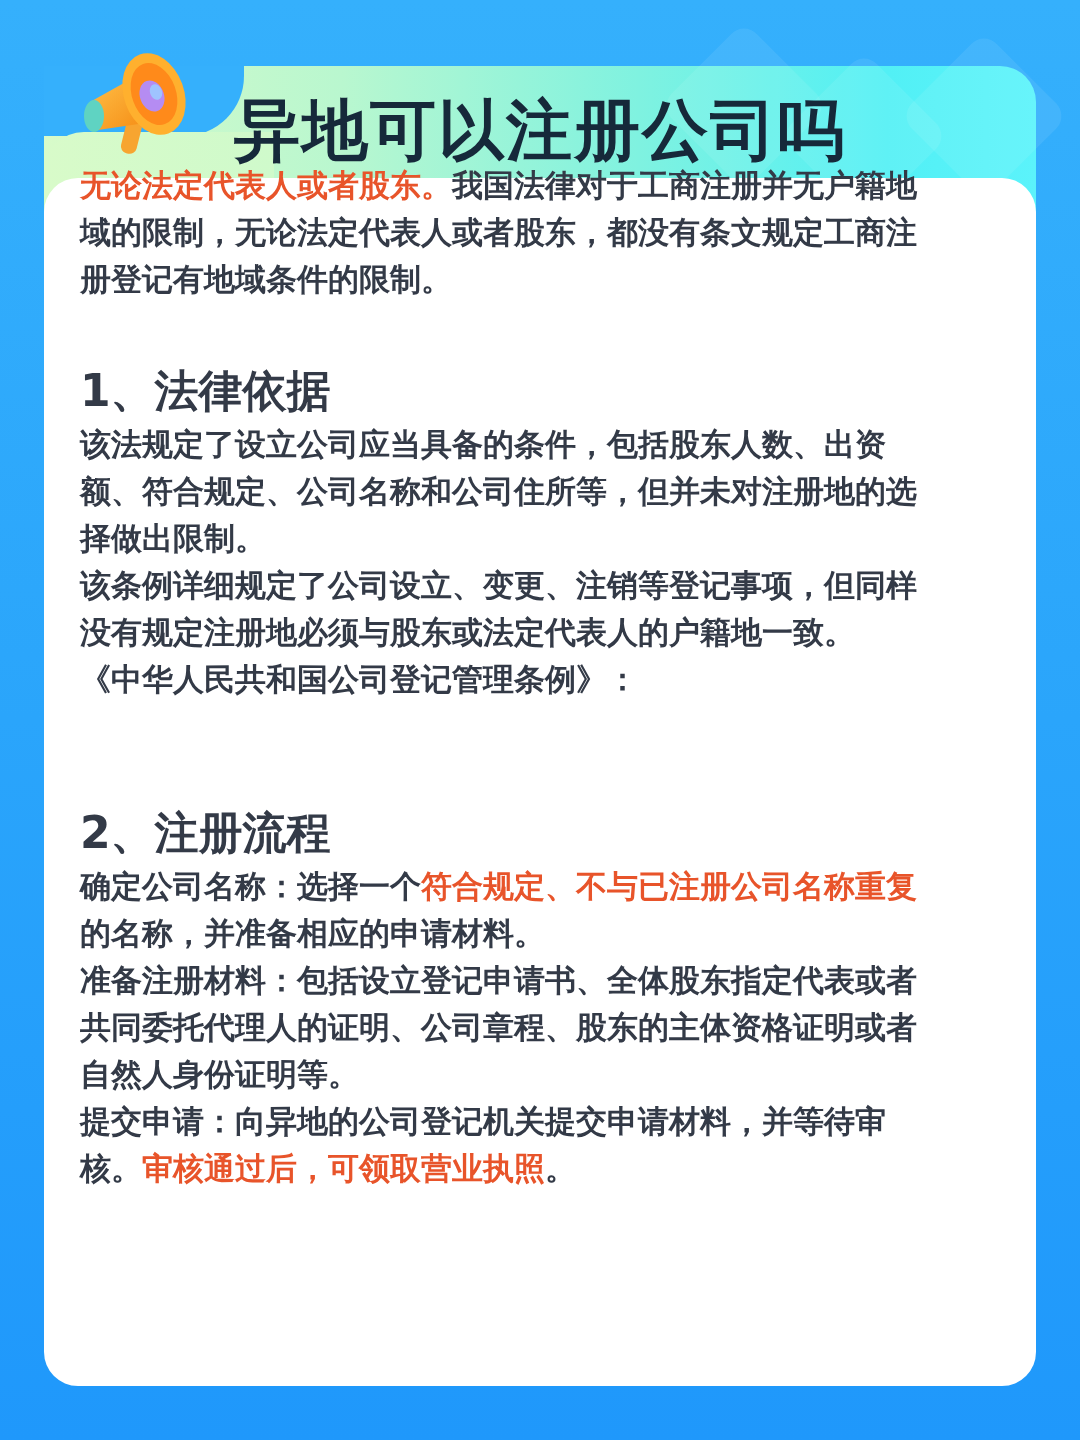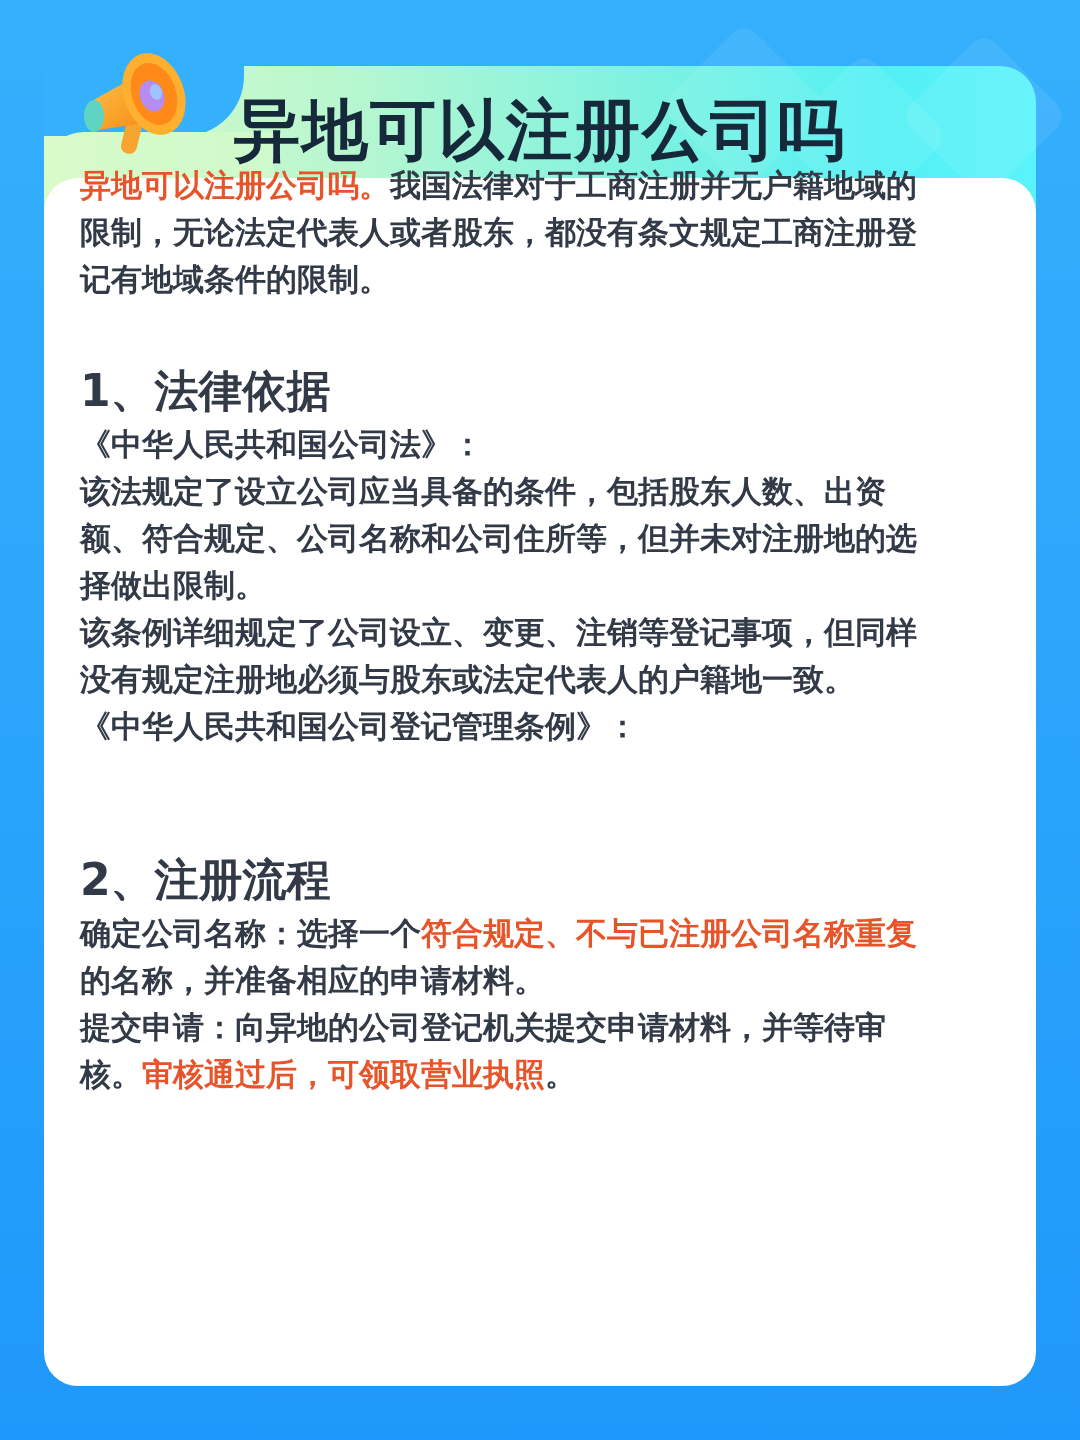--- a/index.html
+++ b/index.html
@@ -84,28 +84,28 @@
   <rect x="44" y="70" width="16" height="40" rx="7" fill="#f7a530" transform="rotate(14 52 90)"></rect>
   <path d="M10 58 L60 30 L72 78 L18 86 Z" fill="url(#mg)"></path>
   <ellipse cx="14" cy="72" rx="10" ry="16" fill="#5fd3c2"></ellipse>
   <ellipse cx="74" cy="50" rx="30" ry="42" fill="#ffb02e" transform="rotate(-20 74 50)"></ellipse>
   <ellipse cx="74" cy="50" rx="22" ry="32" fill="#ff8a1a" transform="rotate(-20 74 50)"></ellipse>
   <ellipse cx="72" cy="52" rx="12" ry="16" fill="#b58cf2" transform="rotate(-20 72 52)"></ellipse>
   <ellipse cx="76" cy="48" rx="6" ry="8" fill="#9fc3ff" transform="rotate(-20 76 48)"></ellipse>
 </svg>
 
 <div class="content">
-  <p><span class="hl">异地可以注册公司吗。</span><span>我国法律对于工商注册并无户籍地域的限制，无论法定代表人或者股东，都没有条文规定工商注册登记有地域条件的限制。</span></p>
+  <p><span class="hl">无论法定代表人或者股东。</span><span>我国法律对于工商注册并无户籍地域的限制，无论法定代表人或者股东，都没有条文规定工商注册登记有地域条件的限制。</span></p>
 
   <div class="gap-intro"></div>
 
   <div class="h2">1、法律依据</div>
-  <p>《中华人民共和国公司法》：</p>
   <p>该法规定了设立公司应当具备的条件，包括股东人数、出资额、符合规定、公司名称和公司住所等，但并未对注册地的选择做出限制。</p>
   <p>该条例详细规定了公司设立、变更、注销等登记事项，但同样没有规定注册地必须与股东或法定代表人的户籍地一致。</p>
   <p>《中华人民共和国公司登记管理条例》：</p>
 
   <div class="gap-sec"></div>
 
   <div class="h2">2、注册流程</div>
   <p><span>确定公司名称：选择一个</span><span class="hl">符合规定、不与已注册公司名称重复</span><span>的名称，并准备相应的申请材料。</span></p>
+  <p><span>准备注册材料：包括设立登记申请书、全体股东指定代表或者共同委托代理人的证明、公司章程、股东的主体资格证明或者自然人身份证明等。</span></p>
   <p><span>提交申请：向异地的公司登记机关提交申请材料，并等待审核。</span><span class="hl">审核通过后，可领取营业执照</span><span>。</span></p>
 </div>
 
 </body></html>

